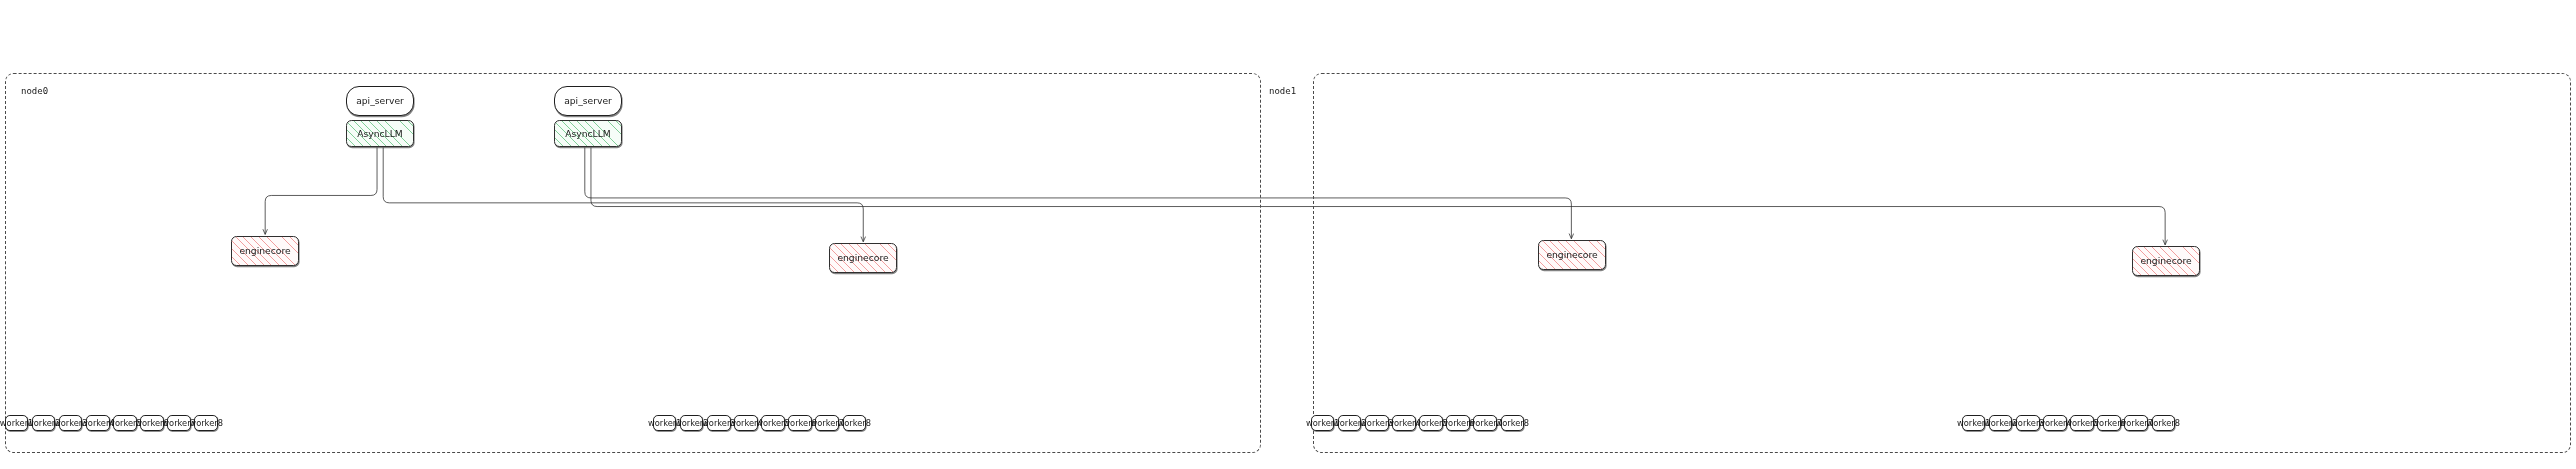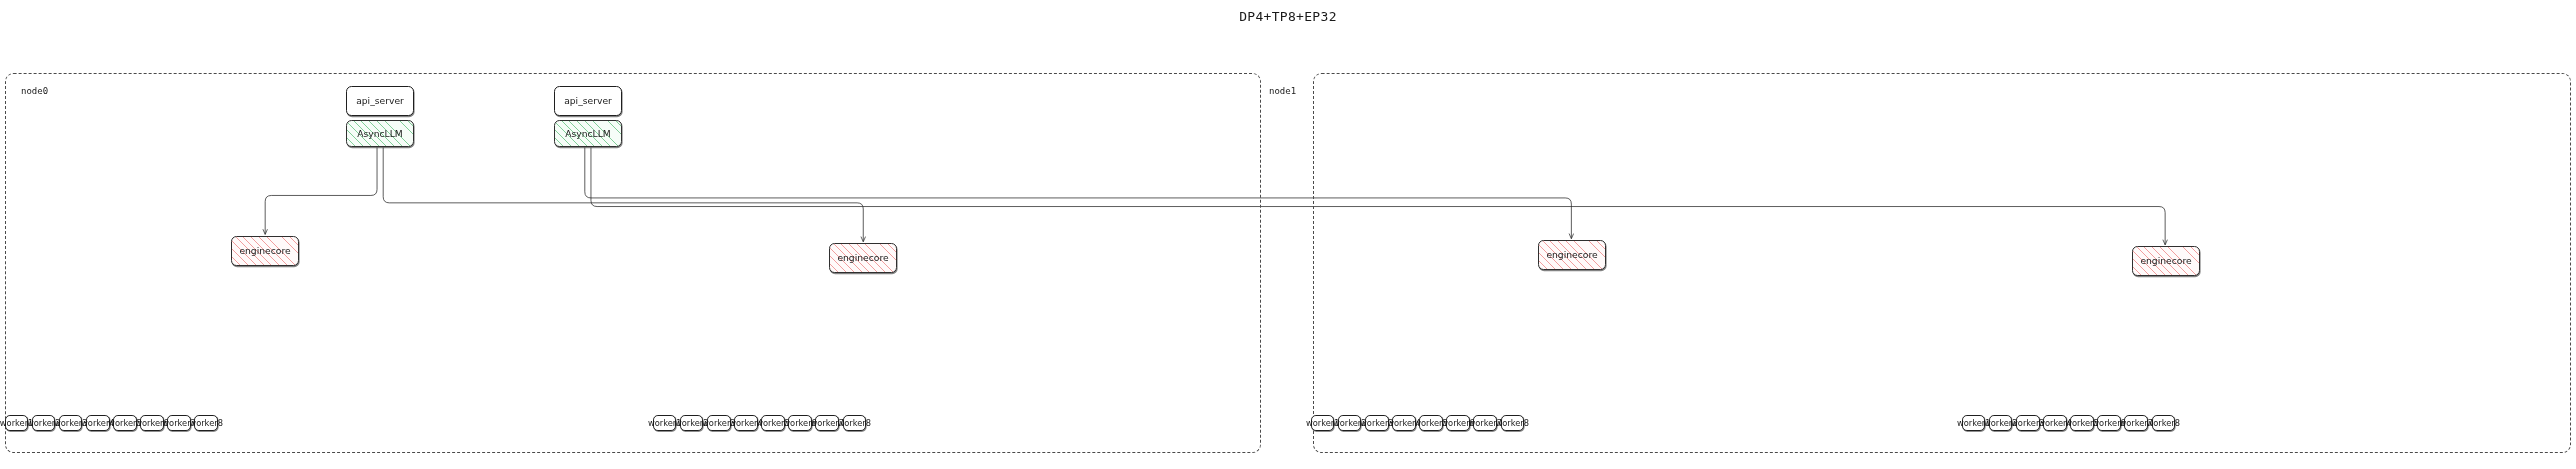--- a/index.html
+++ b/index.html
@@ -28,21 +28,21 @@
 
   
   .box{
     position:absolute;box-sizing:border-box;
     border:1px solid #1f1f1f;border-radius:5.5px;
     display:flex;align-items:center;justify-content:center;
     font-size:9.2px;color:#1a1a1a;white-space:nowrap;
     background:#ffffff;
     box-shadow:0.6px 1.2px 0 rgba(30,30,30,0.55);
   }
-  .box.api{ background:#ffffff; }
+  .box.api{ background:#ffffff;border-radius:13px; }
 
   .box.async{
     border-color:#2f2f2f;
     background-color:#f6fdf8;
     background-image:repeating-linear-gradient(
       45deg,
       rgba(90,190,120,0.75) 0px,
       rgba(90,190,120,0.75) 0.7px,
       rgba(255,255,255,0) 0.7px,
       rgba(255,255,255,0) 5.5px);
@@ -67,21 +67,20 @@
   
   #edges{position:absolute;left:0;top:0;width:2576px;height:469px;
          pointer-events:none;overflow:visible;}
   .edge-dark{fill:none;stroke:#2b2b2b;stroke-width:1.25px;}
 </style>
 </head>
 <body>
 
 <div id="stage">
 
-  <div class="title">DP4+TP8+EP32</div>
 
   <svg id="edges" viewBox="0 0 4188 763" width="2576" height="469">
     <defs>
       <marker id="ah" markerWidth="11" markerHeight="11" refX="8.6" refY="4" orient="auto" markerUnits="userSpaceOnUse">
         <path d="M0.5,0.3 L9,4 L0.5,7.7" fill="none" stroke="#2b2b2b" stroke-width="1.2"></path>
       </marker>
     </defs>
 
     <path class="edge-dark" marker-end="url(#ah)" d="M612,240 L612,308 Q612,318 602,318 L440,318 Q430,318 430,328 L430,381"></path>
 

